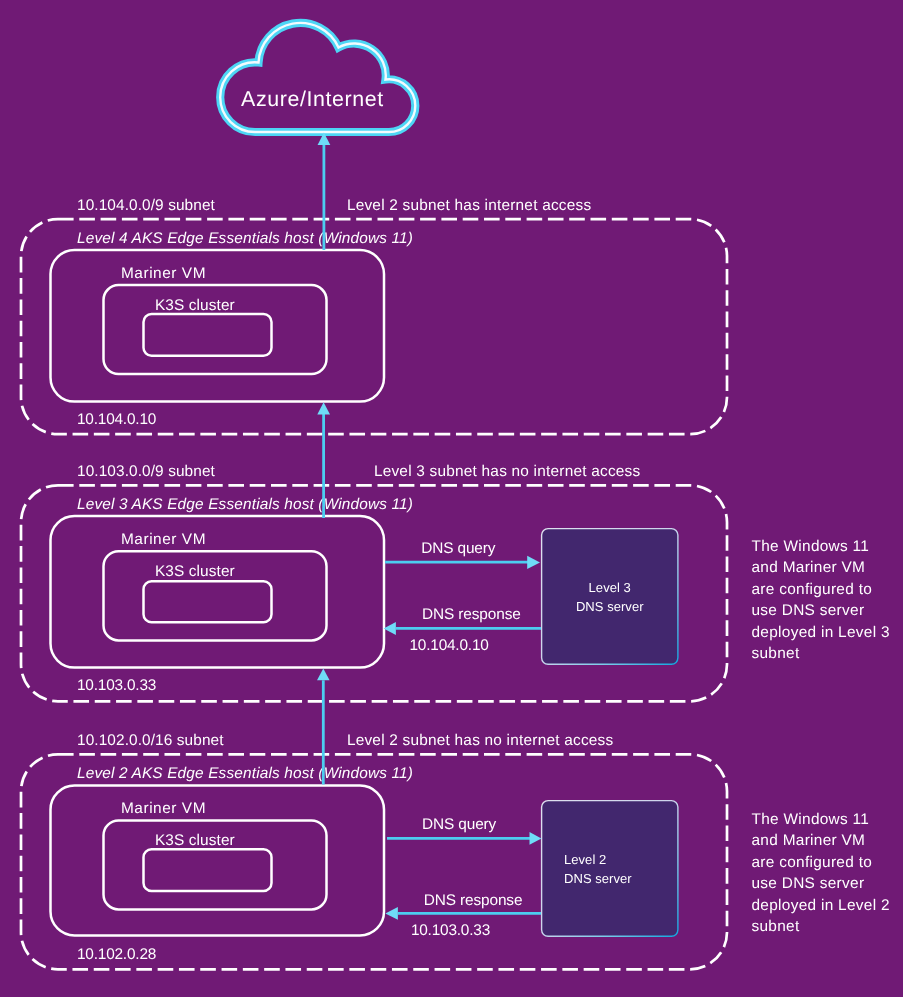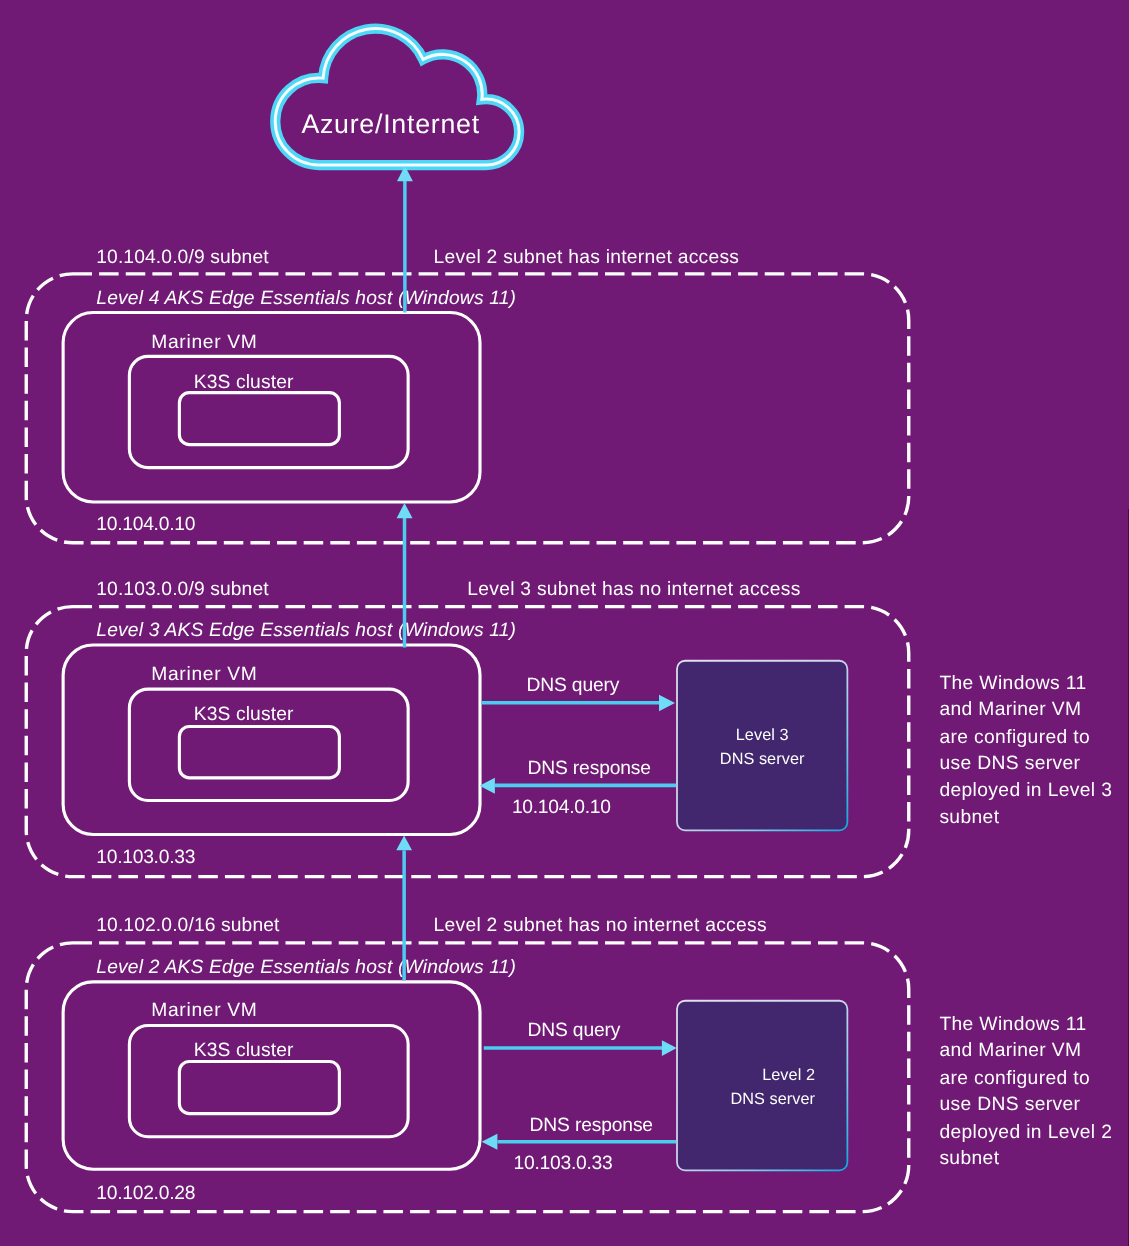--- a/index.html
+++ b/index.html
@@ -104,21 +104,21 @@
 
   <div class="txt t15" style="left:77px; top:732.7px;">10.102.0.0/16 subnet</div>
   <div class="txt t15 acc" style="left:346.9px; top:733px;">Level 2 subnet has no internet access</div>
   <div class="txt t15 hostlab" style="left:77px; top:765.8px;">Level 2 AKS Edge Essentials host (Windows 11)</div>
   <div class="txt t15 vmlab" style="left:121px; top:801.2px;">Mariner VM</div>
   <div class="txt t15" style="left:155px; top:832.5px;">K3S cluster</div>
   <div class="txt t15 iplab" style="left:77px; top:946.6px;">10.102.0.28</div>
   <div class="txt t15 dnsq" style="left:408px; top:817.1px;">DNS query</div>
   <div class="txt t15 dnsq" style="left:409.7px; top:892.8px;">DNS response</div>
   <div class="txt t15 iplab" style="left:410.9px; top:923.2px;">10.103.0.33</div>
-  <div class="txt t15 dnslab" style="left:541px; top:851px; width:111px; text-align:right;"><span>Level 2</span><br><span>DNS server</span></div>
+  <div class="txt t15 dnslab" style="left:564px; top:851px; width:111px; text-align:left;"><span>Level 2</span><br><span>DNS server</span></div>
   <div class="txt t15 note" style="left:751.5px; top:809px;"><span>The Windows 11</span><br><span>and Mariner VM</span><br><span>are configured to</span><br><span>use DNS server</span><br><span>deployed in Level 2</span><br><span>subnet</span></div>
   <svg class="layer" viewBox="0 0 903 997">
     <g>
       <line class="cy-line" x1="323.9" y1="250" x2="323.9" y2="144"></line>
       <polygon class="cy-fill" points="323.9,132.6 330.3,144.9 317.6,144.9"></polygon>
 
       <line class="cy-line" x1="323.6" y1="518" x2="323.6" y2="414"></line>
       <polygon class="cy-fill" points="323.6,402.3 330,414.6 317.3,414.6"></polygon>
 
       <line class="cy-line" x1="323.3" y1="784.5" x2="323.3" y2="680.3"></line>

